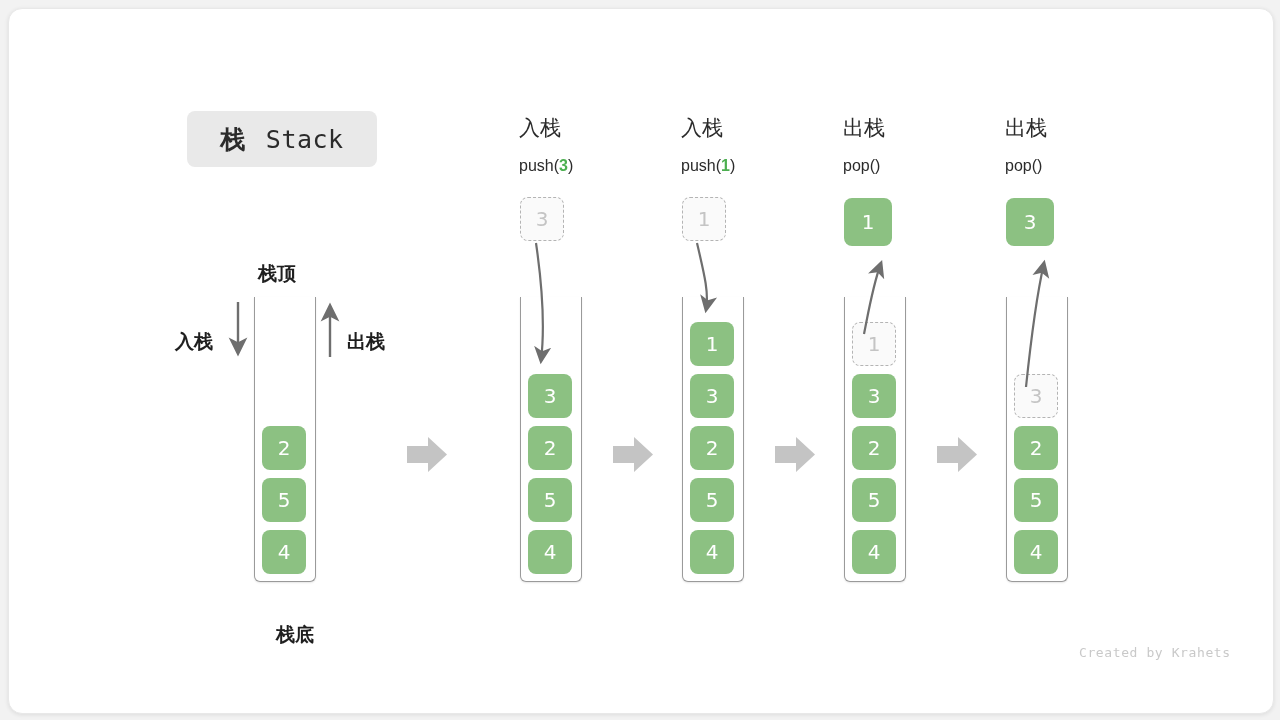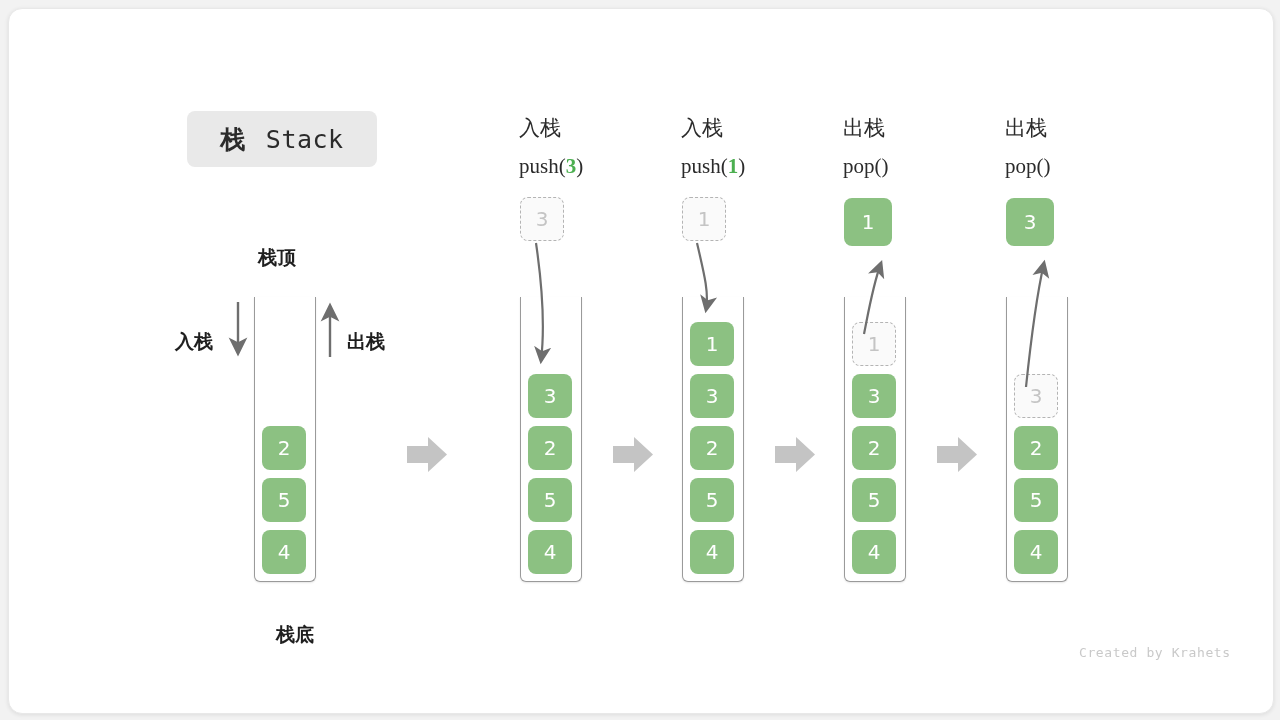--- a/index.html
+++ b/index.html
@@ -66,38 +66,38 @@
   }
 
   
   .cn-label {
     font-size: 19px;
     font-weight: bold;
     color: #1f1f1f;
     white-space: nowrap;
   }
 
-  .top-label { left: 249px; top: 236px; }
+  .top-label { left: 249px; top: 252px; }
   .bottom-label { left: 267px; top: 613px; }
   .push-label { left: 166px; top: 320px; }
   .pop-label  { left: 338px; top: 320px; }
 
   
   .col-head {
     font-size: 21px;
     color: #2b2b2b;
     line-height: 38px;
     white-space: nowrap;
   }
   .col-head .cn {
     font-weight: normal;
   }
   .col-head .code {
-    font-family: Liberation Serif, serif;
-    font-size: 21px;
+    font-family: Liberation Sans, sans-serif;
+    font-size: 16px;
     color: #2b2b2b;
   }
   .col-head .arg {
     color: #4caf50;
     font-weight: bold;
   }
 
   
   .container-u {
     border: 1.4px solid #9a9a9a;

